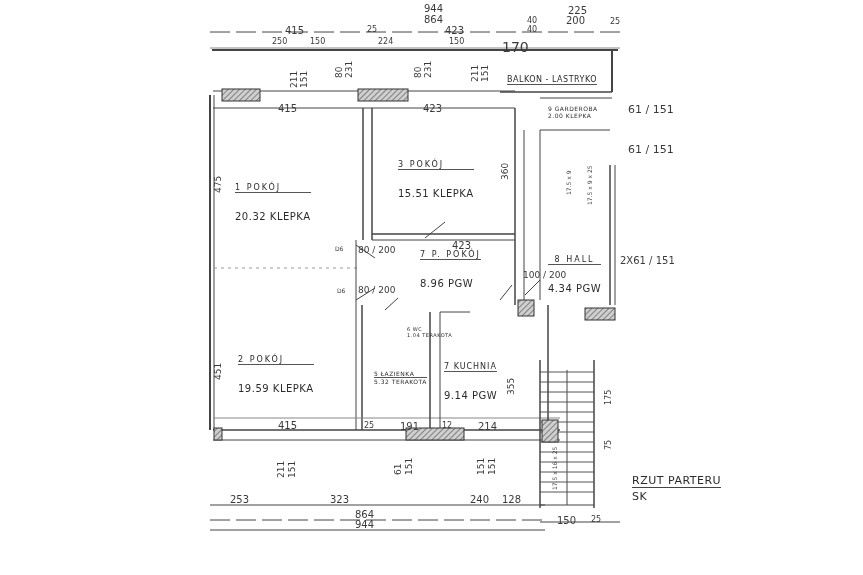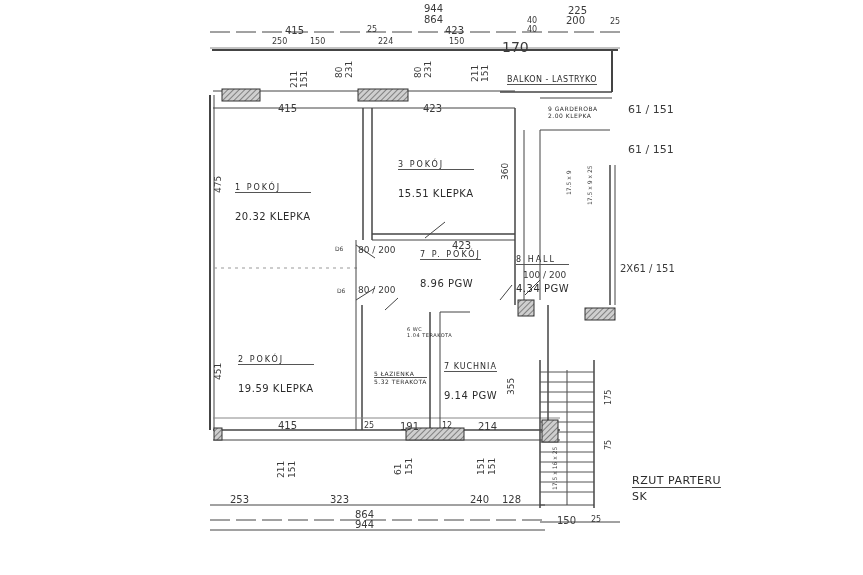--- a/index.html
+++ b/index.html
@@ -161,25 +161,25 @@
 <span class="dim" style="left:452px;top:240px;">423</span>
 <div class="lbl" style="left:420px;top:250px;">
   <div class="room-name">7 P. POKÓJ</div>
   <div class="room-area"><span>8.96</span> <span>PGW</span></div>
 </div>
 <span class="dim" style="left:335px;top:245px;font-size:6px;">D6</span>
 <span class="dim" style="left:337px;top:287px;font-size:6px;">D6</span>
 <span class="dim" style="left:358px;top:245px;font-size:9px;">80 / 200</span>
 <span class="dim" style="left:358px;top:285px;font-size:9px;">80 / 200</span>
 
-<div class="lbl" style="left:516px;top:255px;">
+<div class="lbl" style="left:548px;top:255px;text-align:center;">
   <div class="room-name">8 HALL</div>
   <div class="room-area"><span>4.34</span> <span>PGW</span></div>
 </div>
-<span class="dim" style="left:620px;top:263px;">2X61 / 151</span>
+<span class="dim" style="left:620px;top:255px;">2X61 / 151</span>
 <span class="dim" style="left:523px;top:270px;font-size:9px;">100 / 200</span>
 <span class="vdim" style="left:565px;top:195px;font-size:6px;">17.5 x 9</span>
 <span class="vdim" style="left:586px;top:205px;font-size:6px;">17.5 x 9 x 25</span>
 
 <span class="vdim" style="left:213px;top:380px;">451</span>
 <div class="lbl" style="left:238px;top:355px;">
   <div class="room-name">2 POKÓJ</div>
   <div class="room-area"><span>19.59</span> <span>KLEPKA</span></div>
 </div>
 <span class="dim" style="left:278px;top:420px;">415</span>

